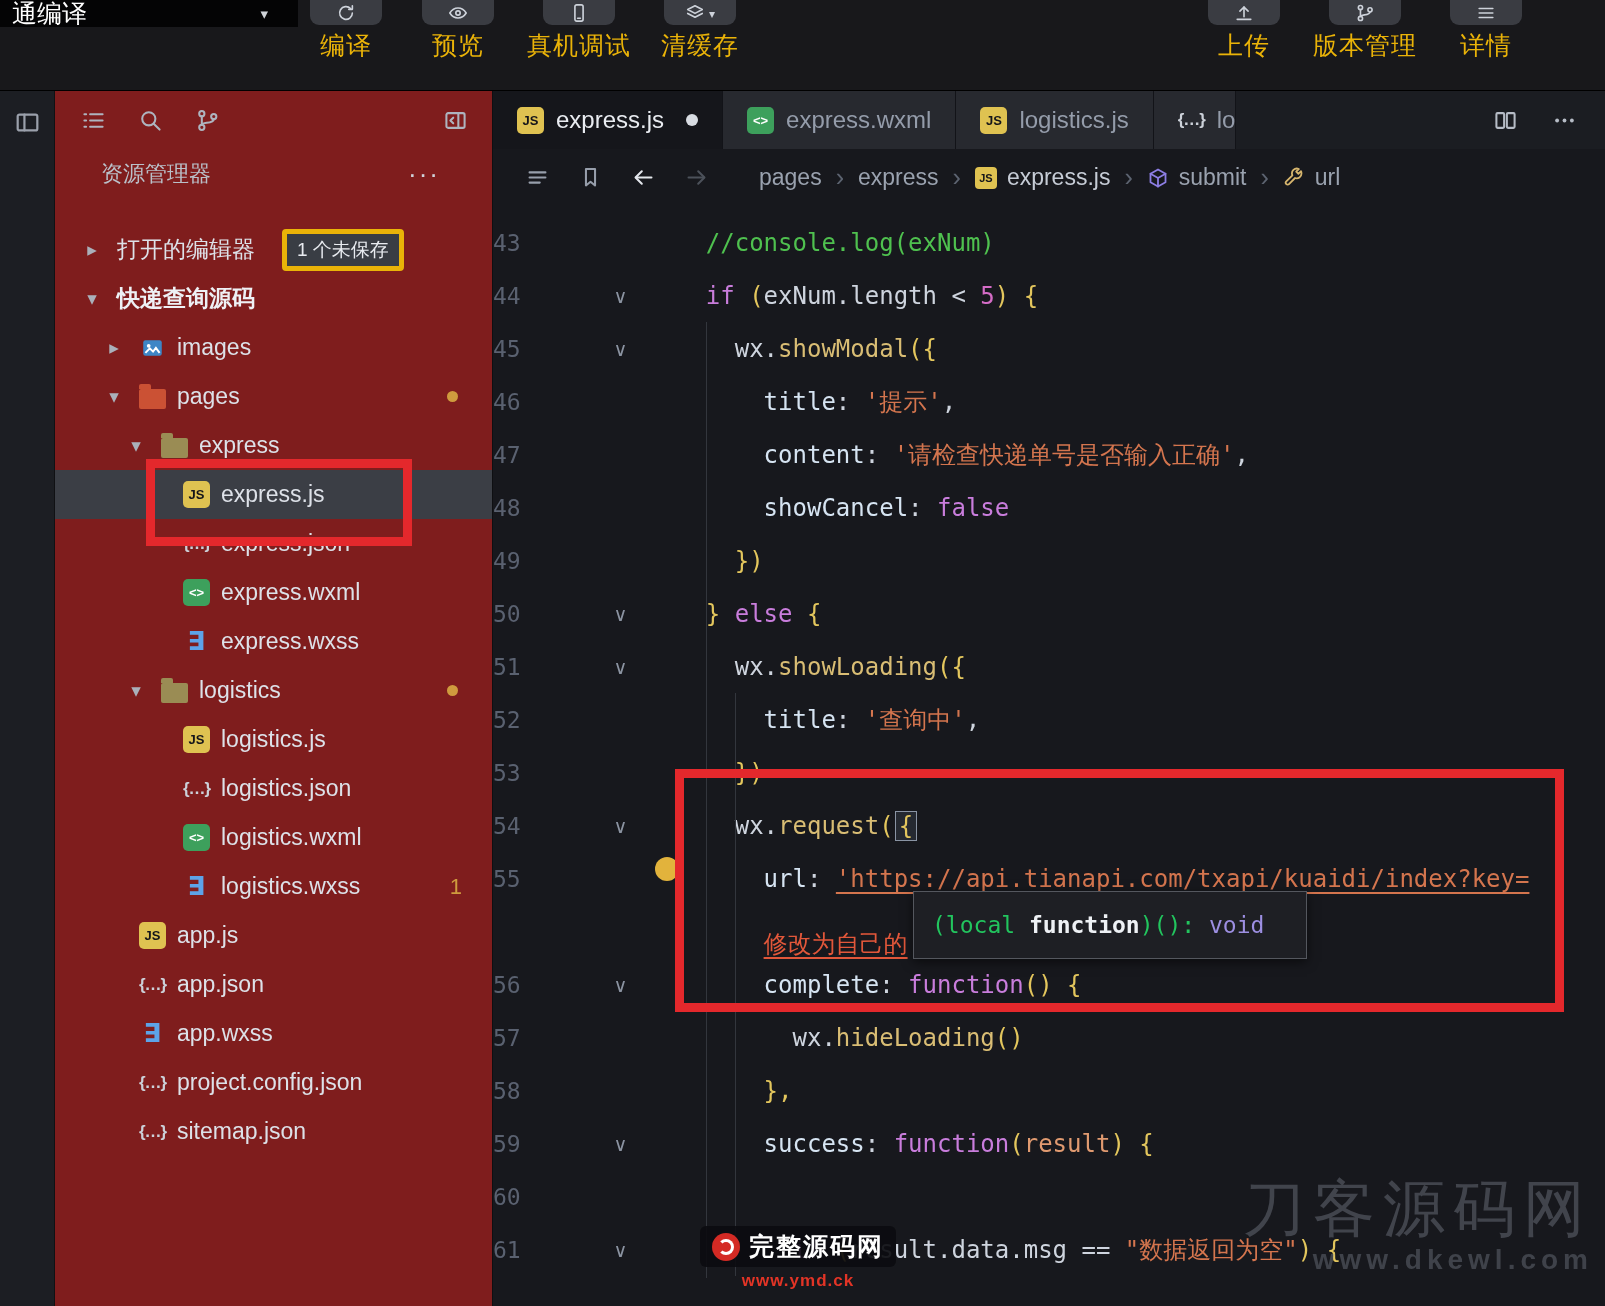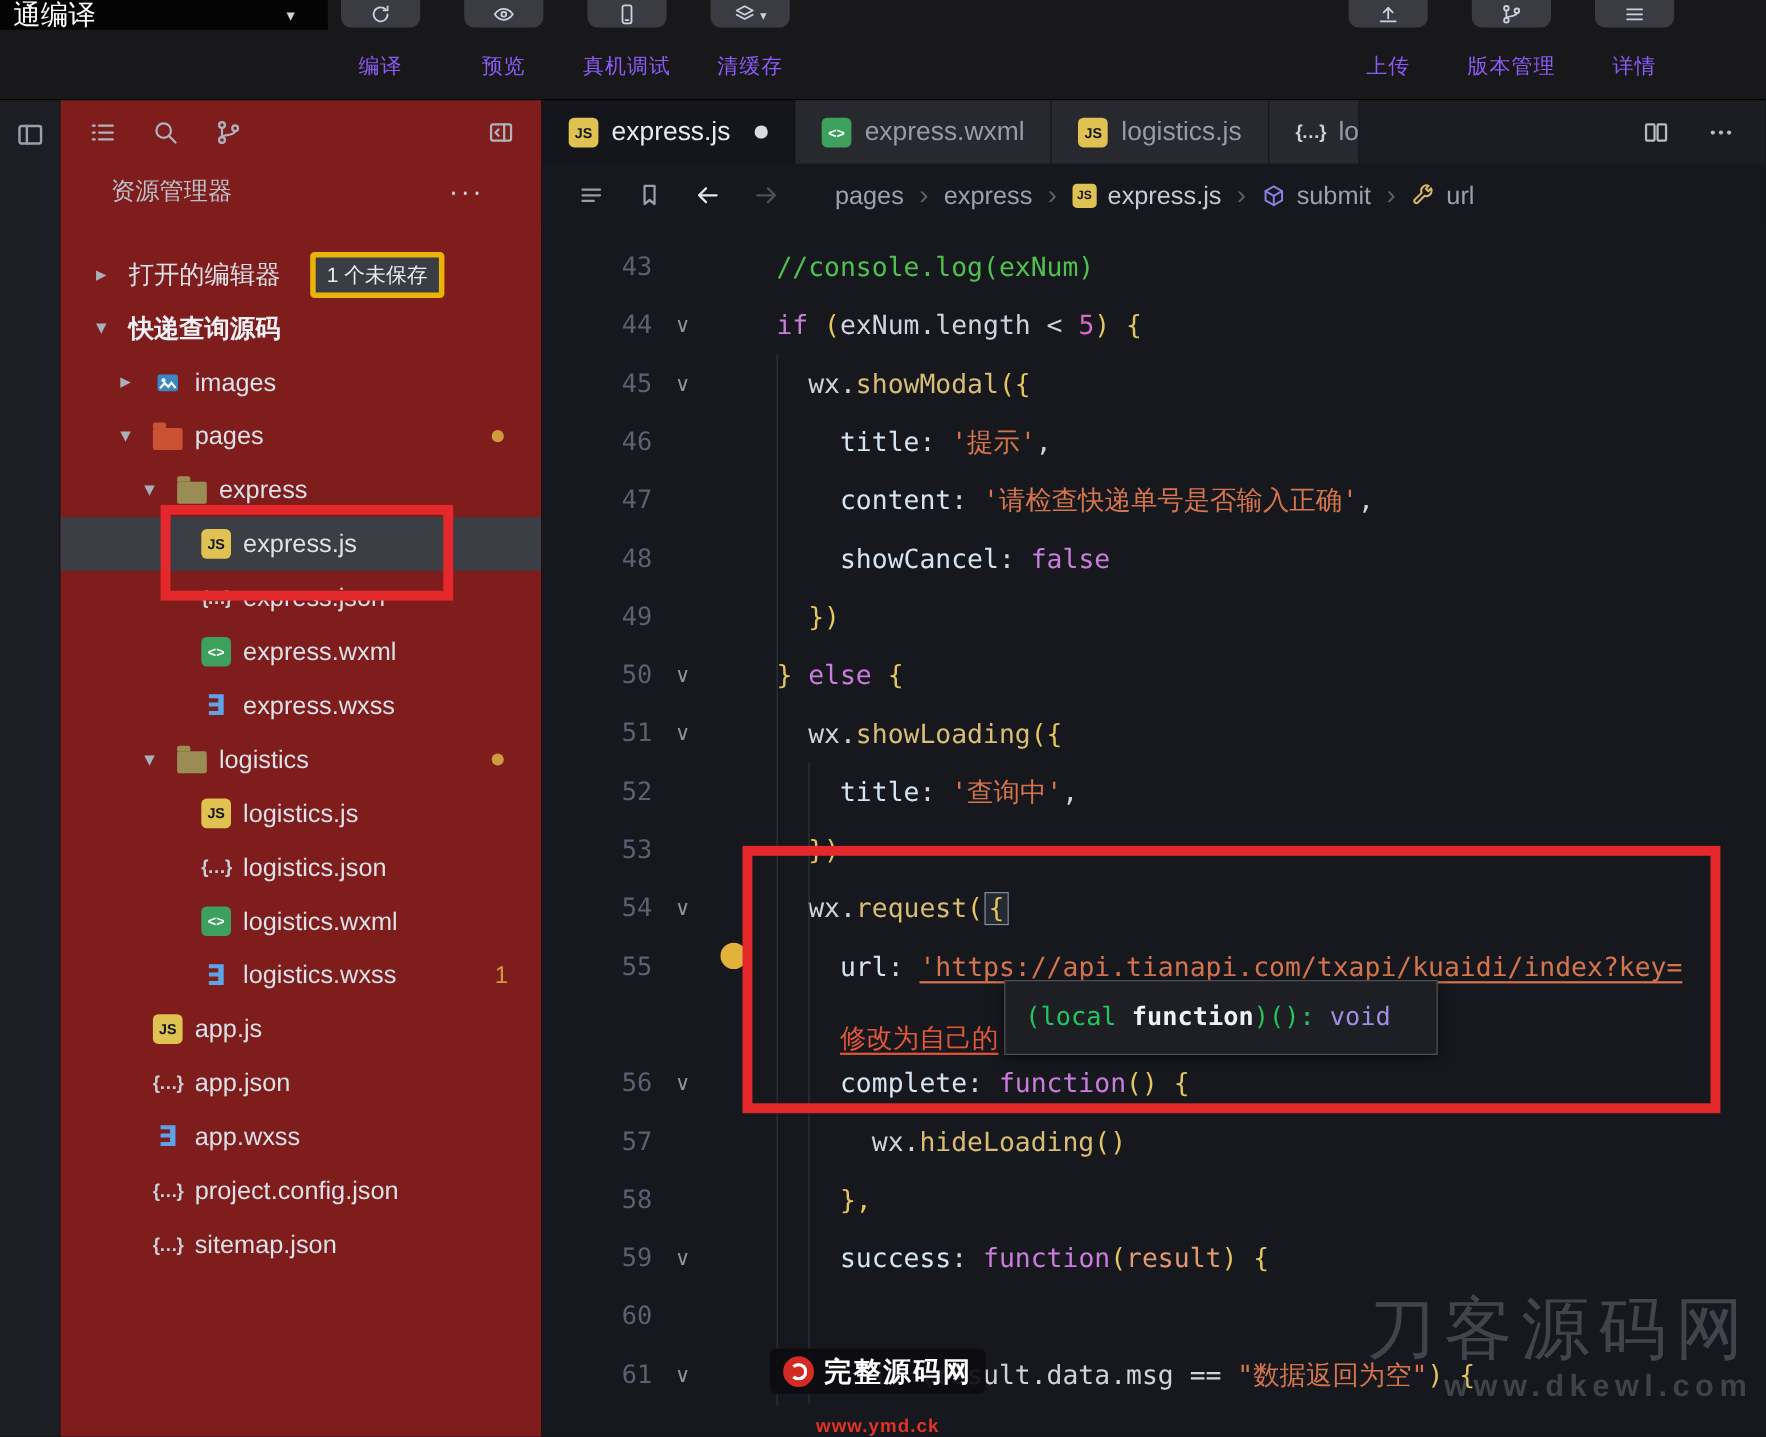--- a/index.html
+++ b/index.html
@@ -15,21 +15,21 @@
     display:flex;align-items:center;font-size:25px;padding-left:12px;box-sizing:border-box;cursor:pointer}
   .compile-dropdown .caret{margin-left:auto;margin-right:30px;font-size:15px;color:#d0d3d8}
   .tool-group{position:absolute;top:0;display:flex;gap:26px}
   .tool-group.left{left:303px}
   .tool-group.right{right:76px}
   .tool-btn{display:flex;flex-direction:column;align-items:center;min-width:86px;cursor:pointer}
   .ibox{height:25px;min-width:58px;background:#3a3c42;border-radius:0 0 9px 9px;display:flex;align-items:flex-end;
     justify-content:center;gap:4px;overflow:hidden;padding:0 7px}
   .ibox .icn{width:20px;height:20px;margin-bottom:2px;color:#cdd2da}
   .ibox .caret{font-size:12px;color:#cdd2da;margin-bottom:4px}
-  .tool-label{margin-top:22px;font-size:19px;color:#8b5cf6;letter-spacing:1px;white-space:nowrap}
+  .tool-label{margin-top:4px;font-size:25px;color:#eab308;letter-spacing:1px;white-space:nowrap}
 
   
   .main{display:flex;height:1216px}
   .activity{width:55px;background:#1c1e23;border-right:1px solid #101114;padding-top:18px;
     display:flex;flex-direction:column;align-items:center;box-sizing:border-box}
   .activity .icn{width:27px;height:27px;color:#9aa0ab}
 
   .sidebar{width:438px;background:#7f1d1d;display:flex;flex-direction:column;border-right:1px solid #0e0f12;box-sizing:border-box}
   .sb-toolbar{height:58px;display:flex;align-items:center;gap:32px;padding-left:26px;flex:0 0 auto}
   .sb-toolbar .icn{width:25px;height:25px;color:#aeb4bf;cursor:pointer}
@@ -80,21 +80,21 @@
   .crumb{display:flex;align-items:center;gap:10px;font-size:23px;color:#9aa2af;cursor:pointer}
   .crumb-sep{color:#5c6370;font-size:25px}
   .crumb-label.strong{color:#c6ccd6}
   .crumb .icn{width:22px;height:22px}
   .icn.cube{color:#8d7ee4}
   .icn.wrench{color:#d7b66e}
 
   .code-area{position:relative;flex:1;padding-top:10px;overflow:hidden;
     font-family:"DejaVu Sans Mono","Liberation Mono",monospace;font-size:24px}
   .cl{height:53px;display:flex;align-items:center}
-  .ln{width:100px;text-align:right;color:#5a6170;font-size:23px;flex:0 0 auto}
+  .ln{width:100px;color:#5a6170;font-size:23px;flex:0 0 auto}
   .fold{width:55px;text-align:center;color:#8b93a1;font-size:19px;flex:0 0 auto;font-family:"DejaVu Sans",sans-serif;cursor:pointer}
   .ct{white-space:pre;flex:1;cursor:text}
   .tk-c{color:#4fc14f}
   .tk-k{color:#c97ddc}
   .tk-f{color:#d9bd74}
   .tk-s{color:#d4754e}
   .tk-sl{color:#d4754e;text-decoration:underline;text-underline-offset:5px}
   .tk-sl2{color:#e2573a;text-decoration:underline;text-underline-offset:5px}
   .tk-n{color:#d46cc6}
   .tk-p{color:#ced4de}
@@ -117,21 +117,21 @@
   #redbox2{left:675px;top:769px;width:889px;height:243px}
 
   .wm-corner{position:absolute;right:12px;top:1178px;text-align:right;z-index:70;pointer-events:none}
   .wm-corner .t{font-size:62px;font-weight:normal;letter-spacing:8px;color:rgba(130,136,148,.40);line-height:1}
   .wm-corner .u{font-size:28px;font-weight:bold;letter-spacing:5px;color:rgba(130,136,148,.38);margin-top:4px}
   .wm-center{position:absolute;left:700px;top:1226px;z-index:70;display:flex;flex-direction:column;align-items:center;pointer-events:none}
   .wm-center .row{display:flex;align-items:center;gap:9px;background:rgba(12,12,16,.92);border-radius:6px;padding:4px 12px}
   .wm-center .logo{width:28px;height:28px;border-radius:50%;background:#d42a24;position:relative;flex:0 0 auto}
   .wm-center .logo::after{content:"";position:absolute;inset:6px;border:3px solid #fff;border-radius:50%;border-left-color:transparent}
   .wm-center .t{color:#fff;font-weight:bold;font-size:25px;letter-spacing:2px}
-  .wm-center .u{color:#e23426;font-size:17px;font-weight:bold;margin-top:20px;letter-spacing:1px}
+  .wm-center .u{color:#e23426;font-size:17px;font-weight:bold;margin-top:4px;letter-spacing:1px}
   .icn svg{width:100%;height:100%;display:block}
   .icn{display:inline-flex}
 </style>
 </head>
 <body>
 
 <div class="topbar">
   <div class="compile-dropdown">
     <span>通编译</span>
     <span class="caret">▾</span>

